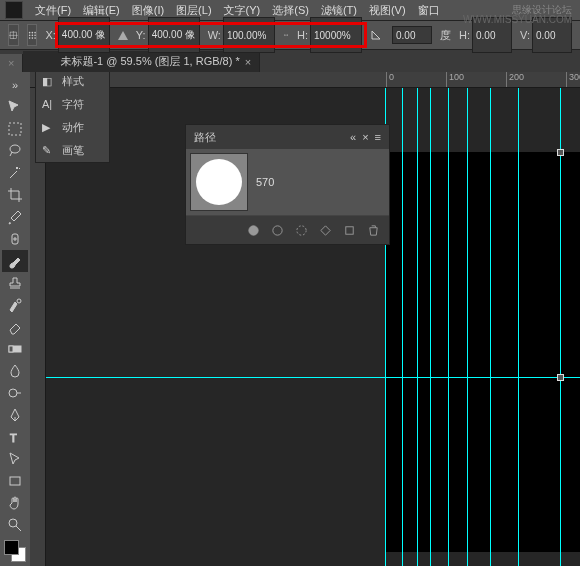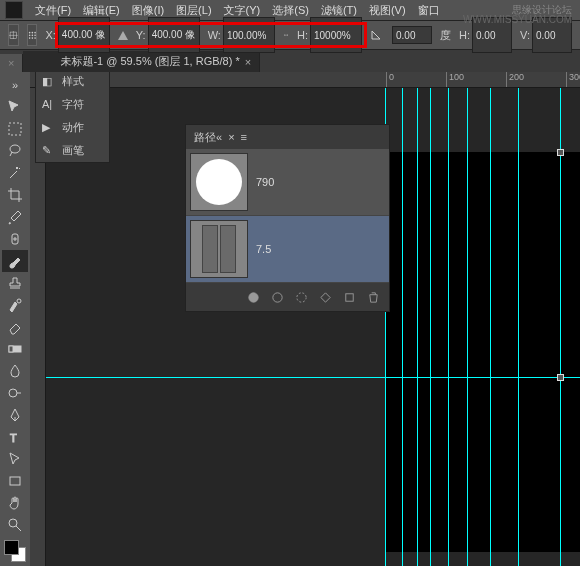--- a/index.html
+++ b/index.html
@@ -35,21 +35,21 @@
 .ruler-v{position:absolute;top:16px;left:0;width:16px;bottom:0;background:#3f3f3f;border-right:1px solid #1a1a1a;}
 .ruler-corner{position:absolute;top:0;left:0;width:16px;height:16px;background:#3f3f3f;border-right:1px solid #1a1a1a;border-bottom:1px solid #1a1a1a;}
 .doc-canvas{position:absolute;top:80px;left:355px;width:300px;height:400px;background:#000;}
 .guide-v{position:absolute;top:16px;bottom:0;width:1px;background:#00ffff;z-index:5;}
 .guide-h{position:absolute;left:16px;right:0;height:1px;background:#00ffff;z-index:5;}
 .handle{position:absolute;width:7px;height:7px;background:#535353;border:1px solid #ddd;z-index:6;}
 .left-panel{position:absolute;left:5px;top:-3px;width:75px;background:#424242;border:1px solid #222;}
 .lp-row{display:flex;align-items:center;gap:6px;padding:4px 6px;}
 .lp-row svg,.lp-row .ico{width:14px;height:14px;fill:#ccc;}
 .path-panel{position:absolute;left:155px;top:52px;width:205px;background:#535353;border:1px solid #222;z-index:20;}
-.pp-header{height:24px;background:#3a3a3a;display:flex;align-items:center;padding:0 8px;justify-content:flex-start;}
+.pp-header{height:24px;background:#3a3a3a;display:flex;align-items:center;padding:0 8px;justify-content:space-between;}
 .pp-header .title{color:#ccc;}
 .pp-header .ctrls{display:flex;gap:6px;color:#888;}
 .pp-body{max-height:370px;overflow:auto;}
 .pp-row{display:flex;align-items:center;padding:4px;gap:8px;border-bottom:1px solid #444;}
 .pp-row.sel{background:#5a6a85;}
 .pp-thumb{width:58px;height:58px;background:#858585;display:flex;align-items:center;justify-content:center;border:1px solid #333;}
 .pp-thumb .circ{border-radius:50%;background:#fff;}
 .pp-thumb .rects{display:flex;gap:2px;}
 .pp-thumb .rects div{width:16px;height:48px;background:#6a6a6a;border:1px solid #444;}
 .pp-label{color:#ddd;}
@@ -312,30 +312,21 @@
             <span>«</span>
             <span>×</span>
             <span>≡</span>
           </span>
       </div>
       <div class="pp-body">
         <div class="pp-row">
             <div class="pp-thumb">
               <div class="circ" style="width:46px;height:46px"></div>
             </div>
-            <span class="pp-label">790</span>
-          </div>
-        <div class="pp-row sel">
-            <div class="pp-thumb">
-              <div class="rects">
-                <div></div>
-                <div></div>
-              </div>
-            </div>
-            <span class="pp-label">7.5</span>
+            <span class="pp-label">570</span>
           </div>
       </div>
       <div class="pp-footer">
         <div class="fbtn">
             <svg viewBox="0 0 14 14">
               <circle cx="7" cy="7" r="5" fill="#999"></circle>
             </svg>
           </div>
         <div class="fbtn">
             <svg viewBox="0 0 14 14">

